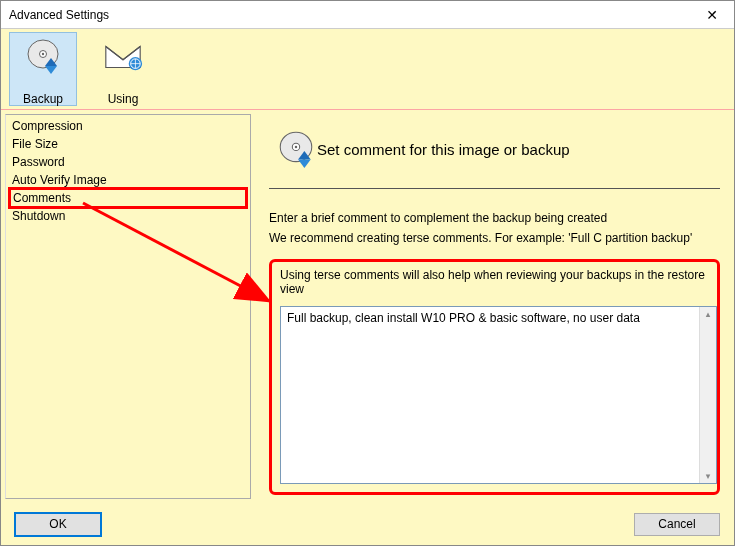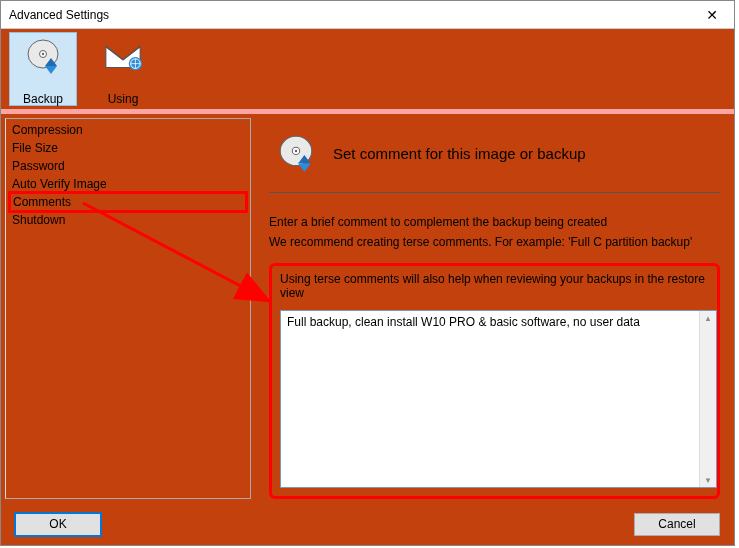--- a/index.html
+++ b/index.html
@@ -8,21 +8,21 @@
       font-size: 12px;
       background: #fff;
       width: 739px;
       height: 548px;
       overflow: hidden;
     }
     .window {
       width: 735px;
       height: 546px;
       border: 1px solid #888;
-      background: #c2410c;
+      background: #fef9c3;
       position: relative;
     }
     .titlebar {
       height: 28px;
       background: #fff;
       border-bottom: 1px solid #ccc;
       display: flex;
       align-items: center;
       justify-content: space-between;
       padding: 0 0 0 8px;
@@ -60,21 +60,21 @@
       border: 1px solid #92c0e0;
     }
     .toolbtn .iconwrap {
       width: 42px; height: 42px;
       display: flex; align-items: center; justify-content: center;
     }
     .toolbtn .label { font-size: 12px; }
     .content {
       display: flex;
       height: calc(100% - 28px - 80px - 42px);
-      border-top: 5px solid #fca5a5;
+      border-top: 1px solid #fca5a5;
     }
     .sidebar {
       width: 246px;
       border-right: 1px solid #aaa;
       border-left: 1px solid #ddd;
       border-top: 1px solid #aaa;
       border-bottom: 1px solid #aaa;
       margin: 4px;
       padding: 2px 0;
       position: relative;
@@ -92,21 +92,20 @@
       padding: 0 2px;
     }
     .main {
       flex: 1;
       padding: 10px 14px 8px 14px;
       position: relative;
     }
     .main-header {
       display: flex;
       align-items: center;
-      gap: 16px;
       padding: 8px 6px 18px 6px;
     }
     .main-header .big-icon {
       width: 42px; height: 42px;
     }
     .main-header .heading {
       font-size: 15px;
       font-weight: 400;
     }
     .hr {

